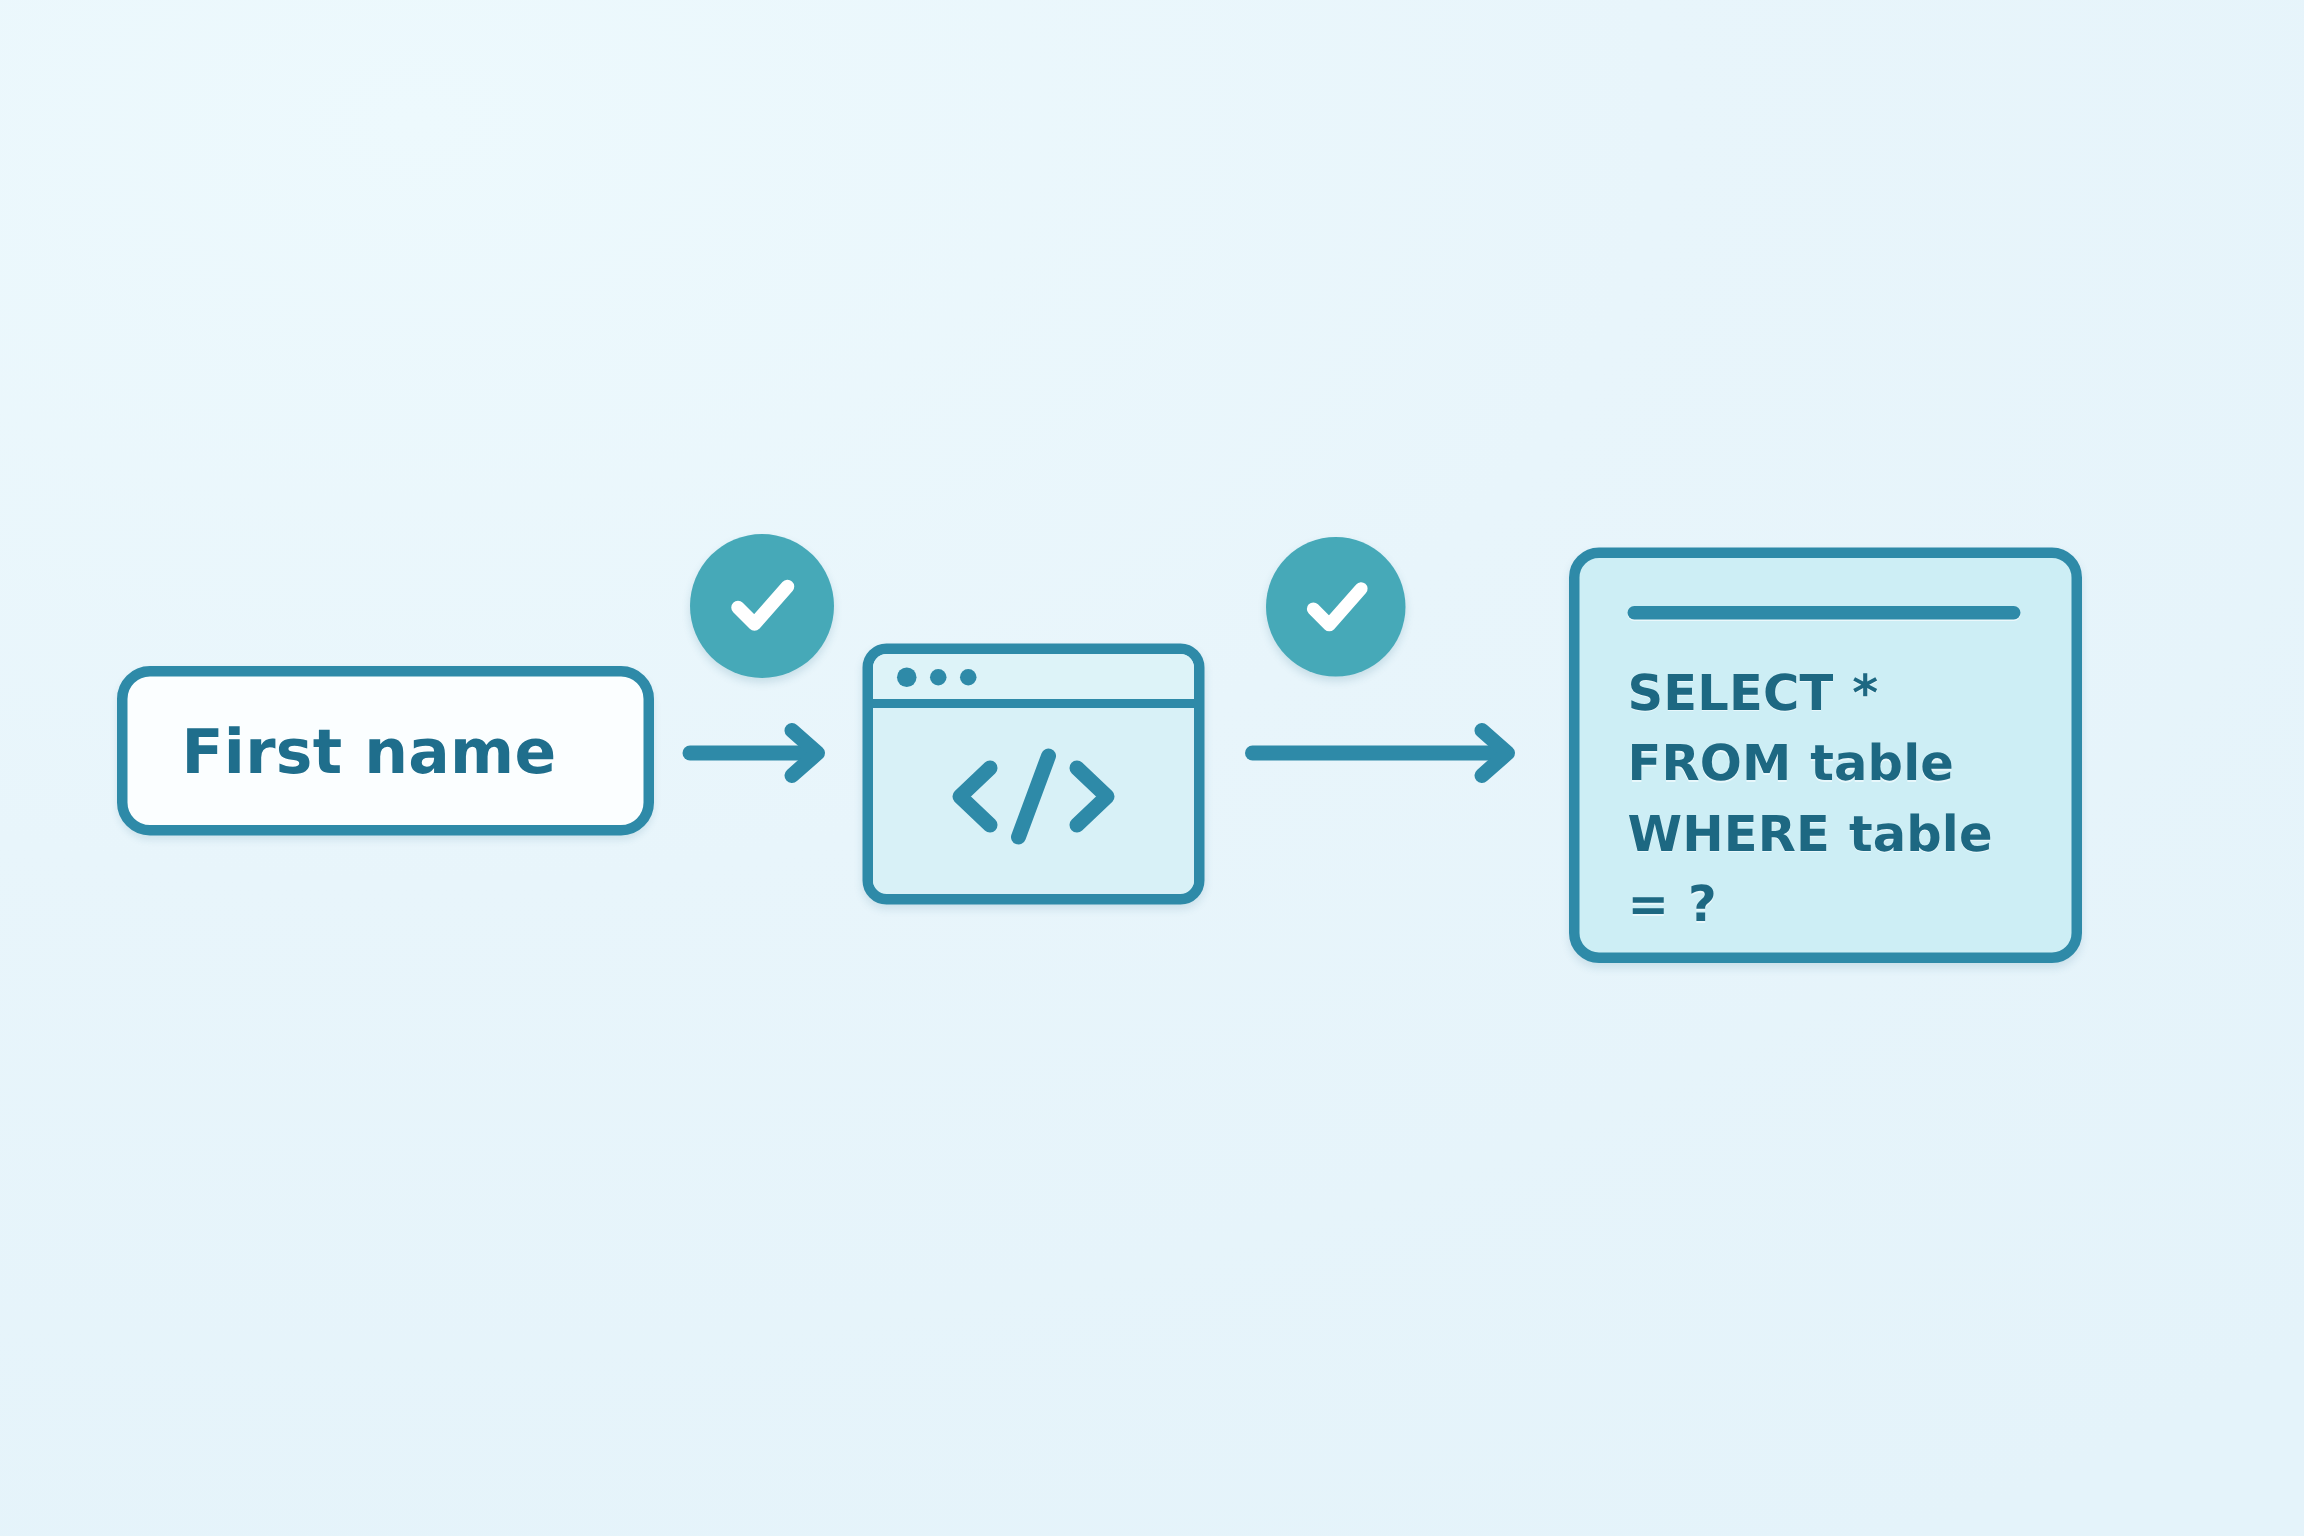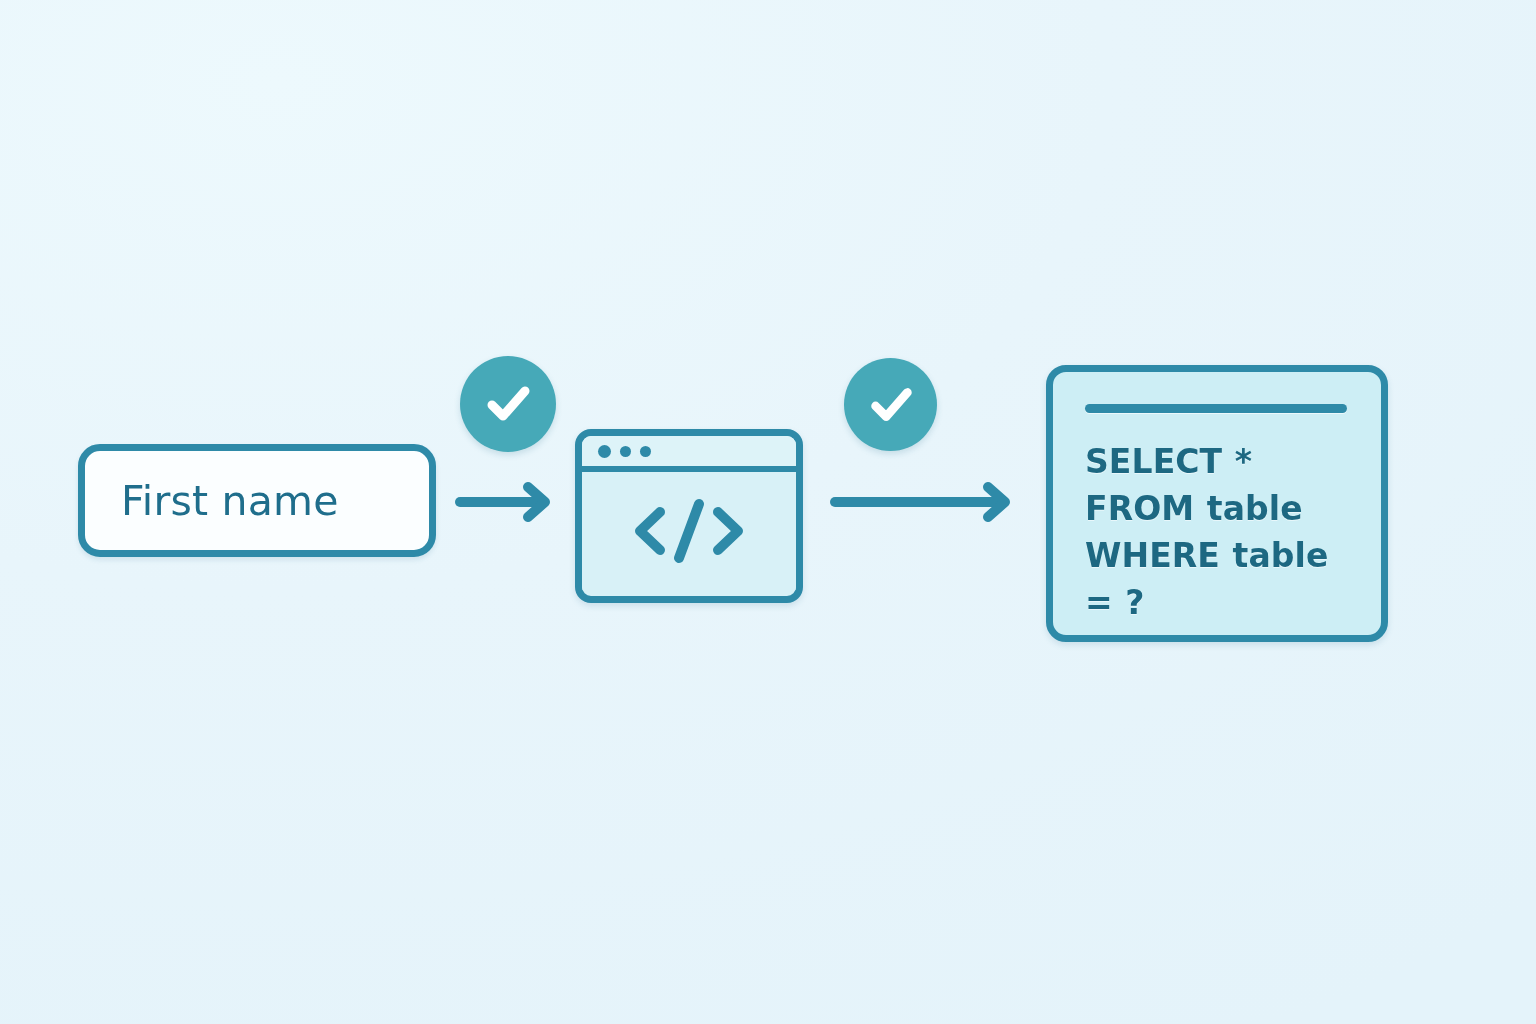--- a/index.html
+++ b/index.html
@@ -34,21 +34,21 @@
     border: 7px solid #2e8aa8;
     border-radius: 22px;
     background: #fbfeff;
     display: flex;
     align-items: center;
     box-shadow: 0 3px 5px rgba(40,110,140,0.13);
   }
   .input-field-text {
     margin-left: 36px;
     font-size: 41px;
-    font-weight: 400;
+    font-weight: 700;
     color: #1f6e8c;
     letter-spacing: 0.2px;
     white-space: nowrap;
     text-shadow: 0 1px 0 rgba(255,255,255,0.85);
   }
 
   
   .arrow {
     position: absolute;
     overflow: visible;

